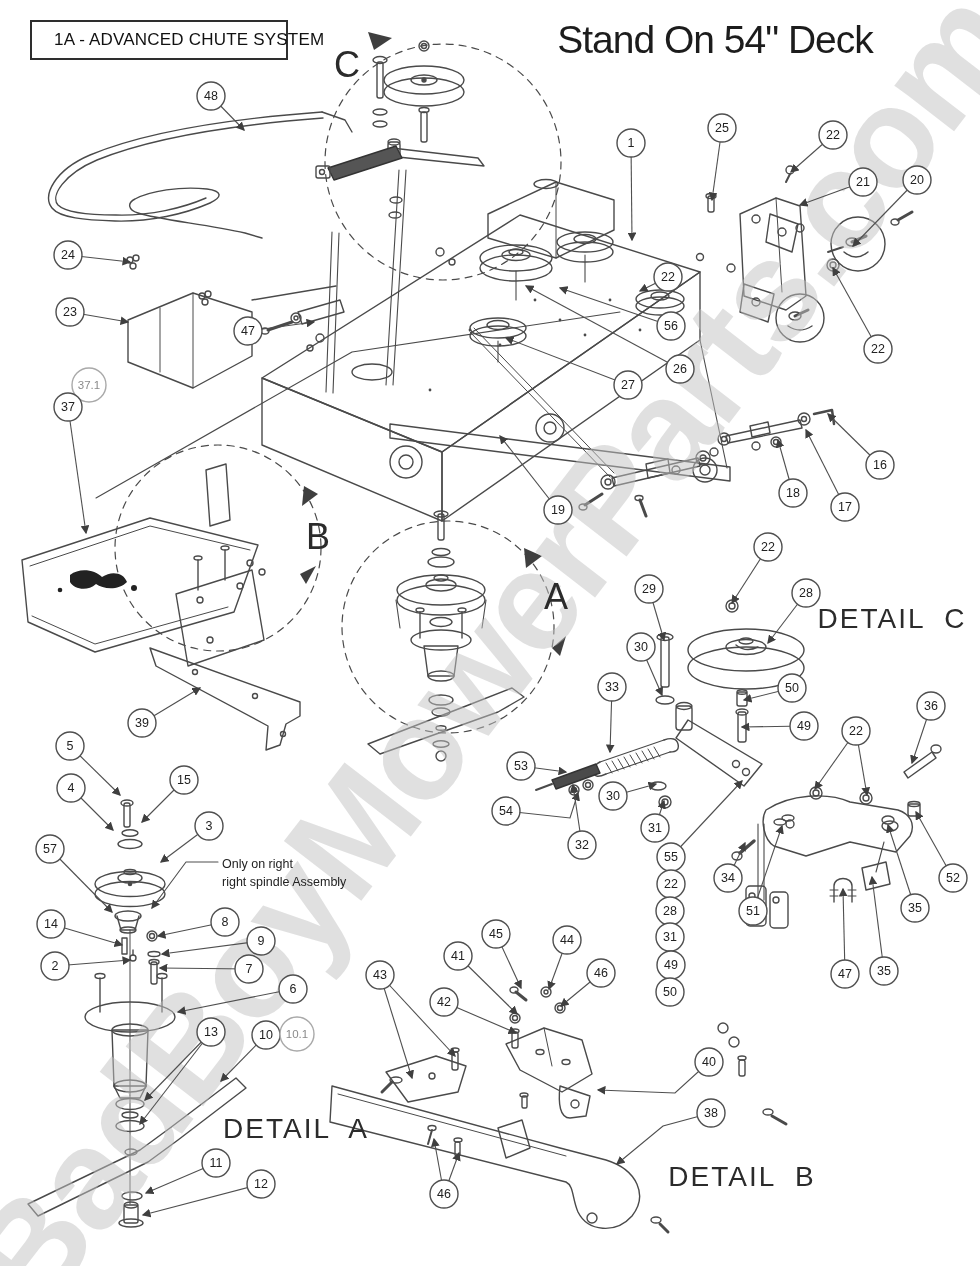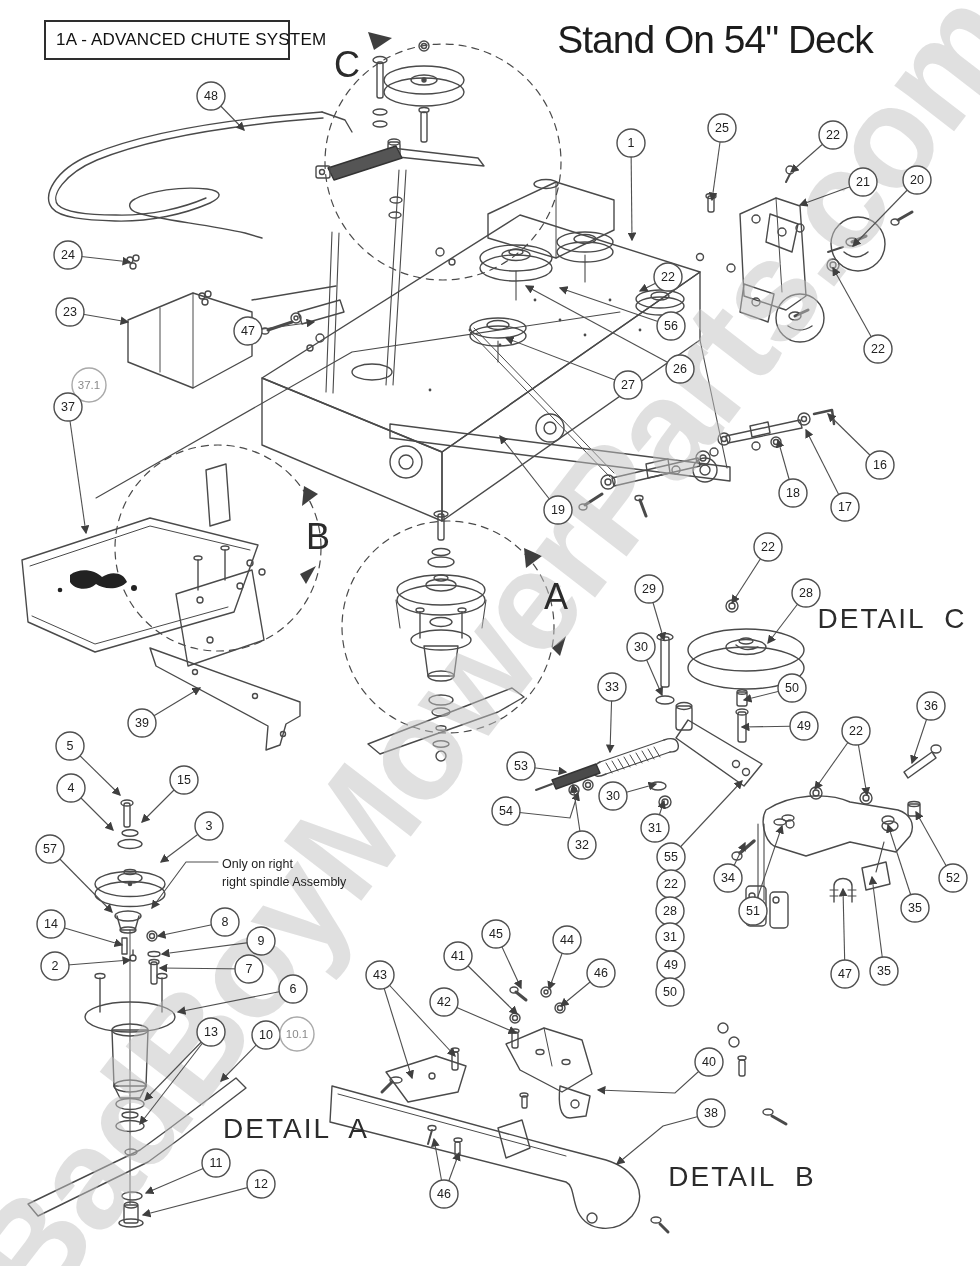--- a/index.html
+++ b/index.html
@@ -1,20 +1,20 @@
 <!DOCTYPE html>
 <html><head>
 <meta charset="utf-8">
 <style>
   html,body{margin:0;padding:0;background:#888;}
   .page{position:relative;width:980px;height:1266px;background:#ffffff;overflow:hidden;
         font-family:"Liberation Sans", sans-serif;}
   .page svg{position:absolute;left:0;top:0;}
-  .label-box{position:absolute;left:44px;top:20px;width:232px;height:36px;border:2px solid #2e2e2e;
-             display:flex;align-items:center;padding-left:10px;font-size:17px;color:#111;
+  .label-box{position:absolute;left:30px;top:20px;width:232px;height:36px;border:2px solid #2e2e2e;
+             display:flex;align-items:center;padding-left:22px;font-size:17px;color:#111;
              background:#fff;letter-spacing:.2px;white-space:nowrap;}
   .title{position:absolute;left:545px;top:18px;width:340px;text-align:center;font-size:39px;
          color:#1c1c1c;letter-spacing:-1px;white-space:nowrap;}
   .annotation{position:absolute;left:222px;top:855px;font-size:12.5px;line-height:1.45;color:#222;}
   .watermark{font-size:142px;font-weight:700;fill:#c2c2c2;fill-opacity:.5;letter-spacing:-3px;}
   .leader{fill:none;stroke:#4f4f4f;stroke-width:1.1px;}
   .balloon circle{fill:#ffffff;stroke:#4f4f4f;stroke-width:1.4px;}
   .balloon text{fill:#222;font-size:12.5px;text-anchor:middle;font-family:"Liberation Sans",sans-serif;}
   .balloon.gray circle{stroke:#a9a9a9;}
   .balloon.gray text{fill:#8a8a8a;font-size:11.5px;}

